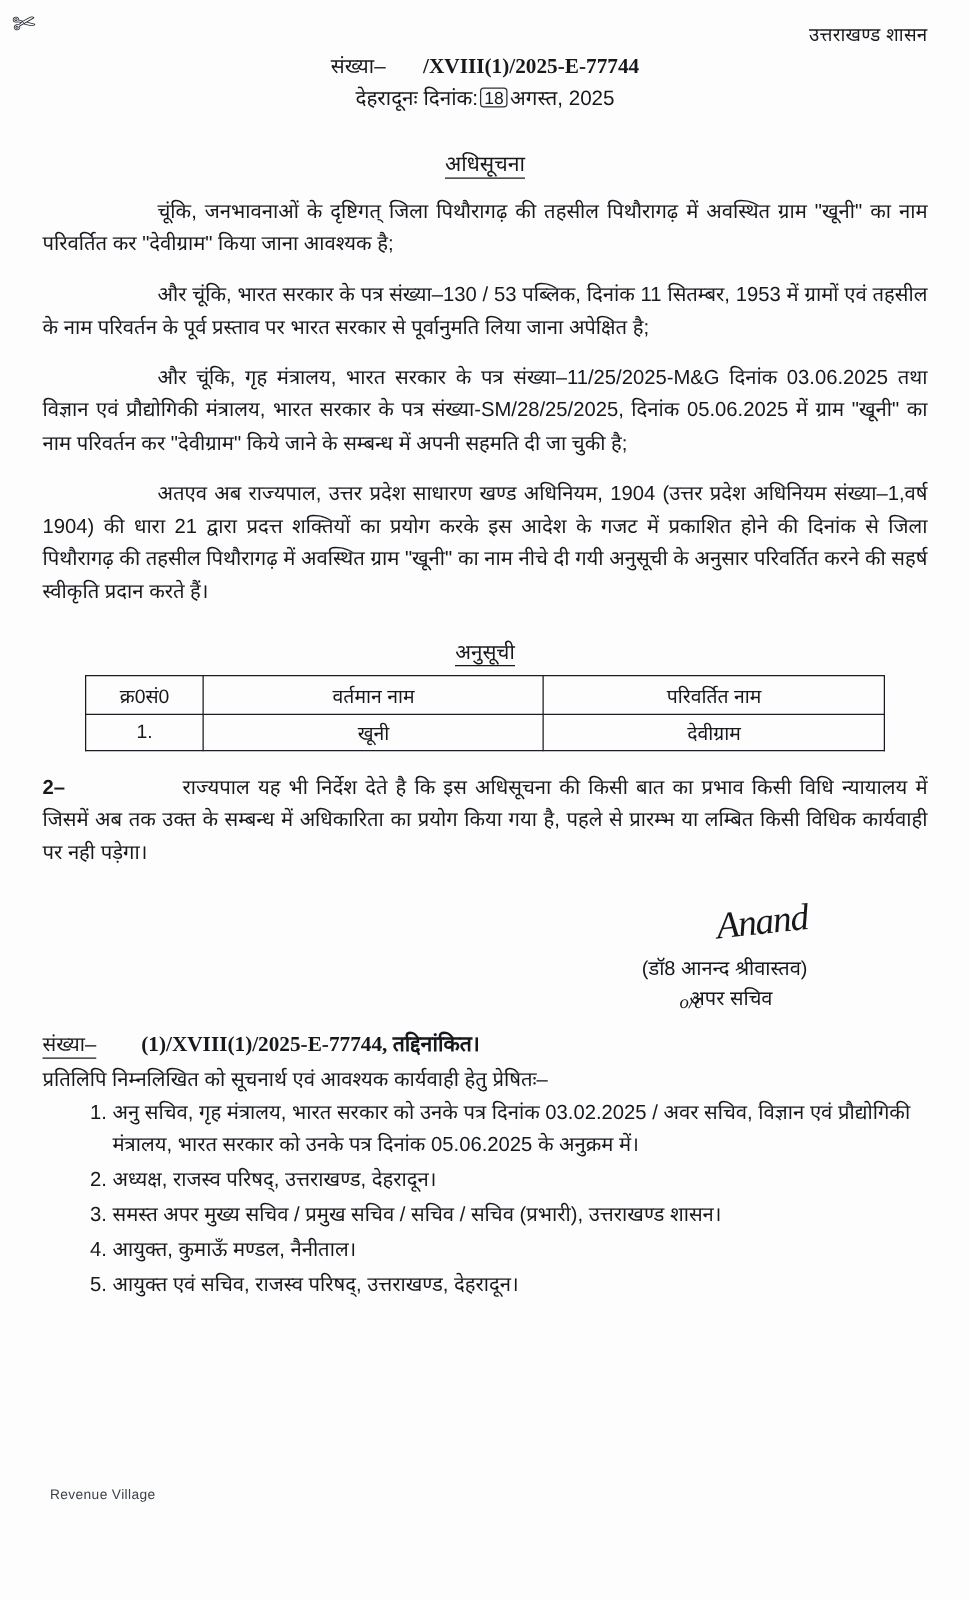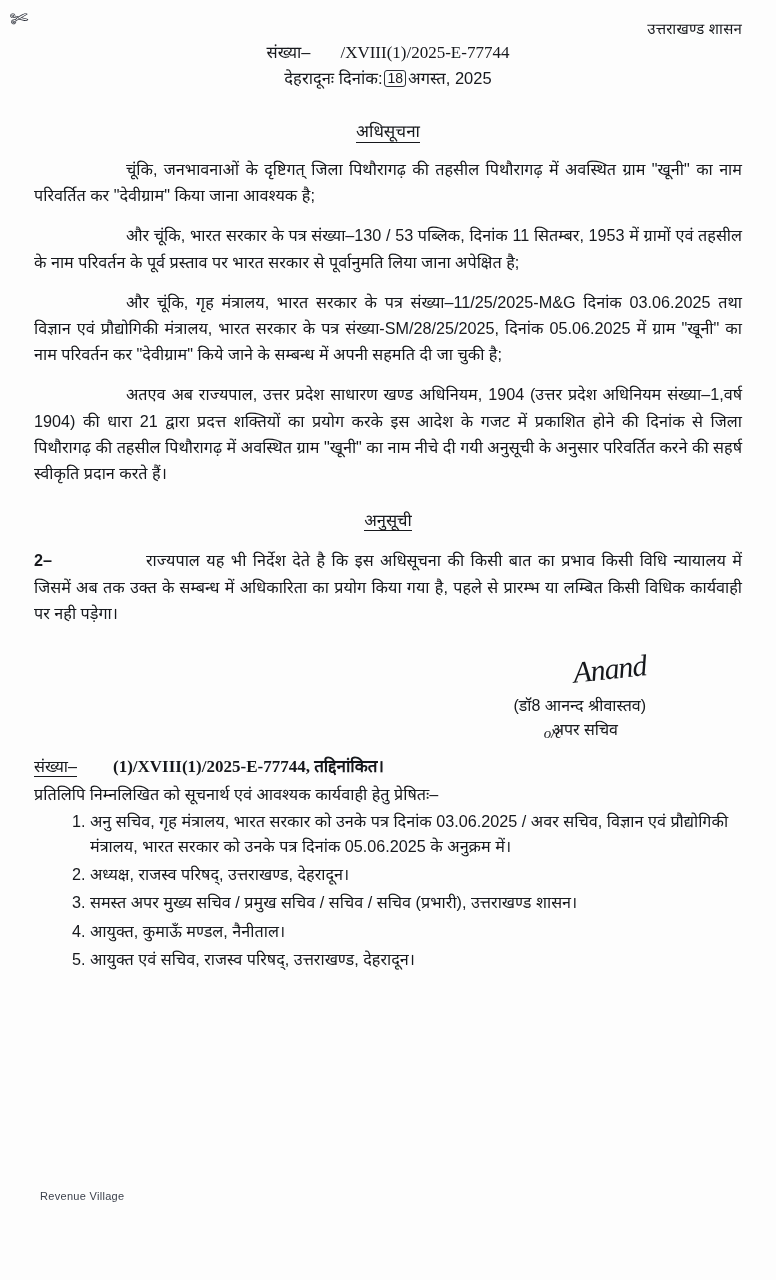--- a/index.html
+++ b/index.html
@@ -53,21 +53,21 @@
     align-items: baseline;
     gap: 4px;
     margin-top: 2px;
     font-size: 16.5px;
   }
   .num-line .label {
     margin-right: 26px;
   }
   .num-line .value {
     font-family: "Liberation Serif", serif;
-    font-weight: normal;
+    font-weight: bold;
     font-size: 17px;
   }
   .date-line {
     margin-top: 2px;
     font-size: 16.5px;
     text-align: center;
   }
   .date-line .daystamp {
     display: inline-block;
     border: 1px solid #2b2f38;
@@ -242,41 +242,57 @@
 
   <p class="para">चूंकि, जनभावनाओं के दृष्टिगत् जिला पिथौरागढ़ की तहसील पिथौरागढ़ में अवस्थित ग्राम "खूनी" का नाम परिवर्तित कर "देवीग्राम" किया जाना आवश्यक है;</p>
   <p class="para">और चूंकि, भारत सरकार के पत्र संख्या–130 / 53 पब्लिक, दिनांक 11 सितम्बर, 1953 में ग्रामों एवं तहसील के नाम परिवर्तन के पूर्व प्रस्ताव पर भारत सरकार से पूर्वानुमति लिया जाना अपेक्षित है;</p>
   <p class="para">और चूंकि, गृह मंत्रालय, भारत सरकार के पत्र संख्या–11/25/2025-M&amp;G दिनांक 03.06.2025 तथा विज्ञान एवं प्रौद्योगिकी मंत्रालय, भारत सरकार के पत्र संख्या-SM/28/25/2025, दिनांक 05.06.2025 में ग्राम "खूनी" का नाम परिवर्तन कर "देवीग्राम" किये जाने के सम्बन्ध में अपनी सहमति दी जा चुकी है;</p>
   <p class="para">अतएव अब राज्यपाल, उत्तर प्रदेश साधारण खण्ड अधिनियम, 1904 (उत्तर प्रदेश अधिनियम संख्या–1,वर्ष 1904) की धारा 21 द्वारा प्रदत्त शक्तियों का प्रयोग करके इस आदेश के गजट में प्रकाशित होने की दिनांक से जिला पिथौरागढ़ की तहसील पिथौरागढ़ में अवस्थित ग्राम "खूनी" का नाम नीचे दी गयी अनुसूची के अनुसार परिवर्तित करने की सहर्ष स्वीकृति प्रदान करते हैं।</p>
 
   <div class="subtitle">
     <span>अनुसूची</span>
   </div>
 
+  <table class="schedule">
+    <thead>
+      <tr>
+        <th class="c1">क्र0सं0</th>
+        <th class="c2">वर्तमान नाम</th>
+        <th class="c3">परिवर्तित नाम</th>
+      </tr>
+    </thead>
+    <tbody>
+      <tr>
+        <td>1.</td>
+        <td>खूनी</td>
+        <td>देवीग्राम</td>
+      </tr>
+    </tbody>
+  </table>
 
   <div class="clause2">
     <span class="marker">2–</span>
     <div class="body">राज्यपाल यह भी निर्देश देते है कि इस अधिसूचना की किसी बात का प्रभाव किसी विधि न्यायालय में जिसमें अब तक उक्त के सम्बन्ध में अधिकारिता का प्रयोग किया गया है, पहले से प्रारम्भ या लम्बित किसी विधिक कार्यवाही पर नही पड़ेगा।</div>
   </div>
 
   <div class="sign-block">
     <div class="signature">Anand</div>
     <div class="sign-name">(डॉ8 आनन्द श्रीवास्तव)</div>
     <div class="sign-desig">अपर सचिव</div>
     <div class="oc-mark">o/c</div>
   </div>
 
   <div class="ref-line">
     <span class="ul">संख्या–</span><span class="refnum">(1)/XVIII(1)/2025-E-77744, तद्दिनांकित।</span>
   </div>
 
   <div class="copy-to">प्रतिलिपि निम्नलिखित को सूचनार्थ एवं आवश्यक कार्यवाही हेतु प्रेषितः–</div>
 
   <ol class="copies">
-    <li>अनु सचिव, गृह मंत्रालय, भारत सरकार को उनके पत्र दिनांक 03.06.2025 / अवर सचिव, विज्ञान एवं प्रौद्योगिकी मंत्रालय, भारत सरकार को उनके पत्र दिनांक 05.06.2025 के अनुक्रम में।</li>
+    <li>अनु सचिव, गृह मंत्रालय, भारत सरकार को उनके पत्र दिनांक 03.02.2025 / अवर सचिव, विज्ञान एवं प्रौद्योगिकी मंत्रालय, भारत सरकार को उनके पत्र दिनांक 05.06.2025 के अनुक्रम में।</li>
     <li>अध्यक्ष, राजस्व परिषद्, उत्तराखण्ड, देहरादून।</li>
     <li>समस्त अपर मुख्य सचिव / प्रमुख सचिव / सचिव / सचिव (प्रभारी), उत्तराखण्ड शासन।</li>
     <li>आयुक्त, कुमाऊँ मण्डल, नैनीताल।</li>
     <li>आयुक्त एवं सचिव, राजस्व परिषद्, उत्तराखण्ड, देहरादून।</li>
   </ol>
 
   <div class="footnote">Revenue Village</div>
 
 </div>
 

